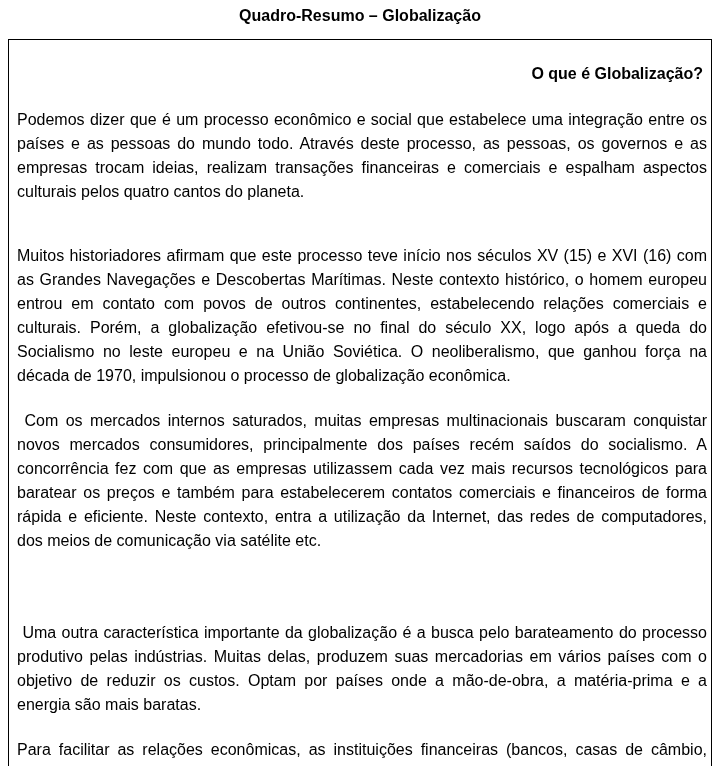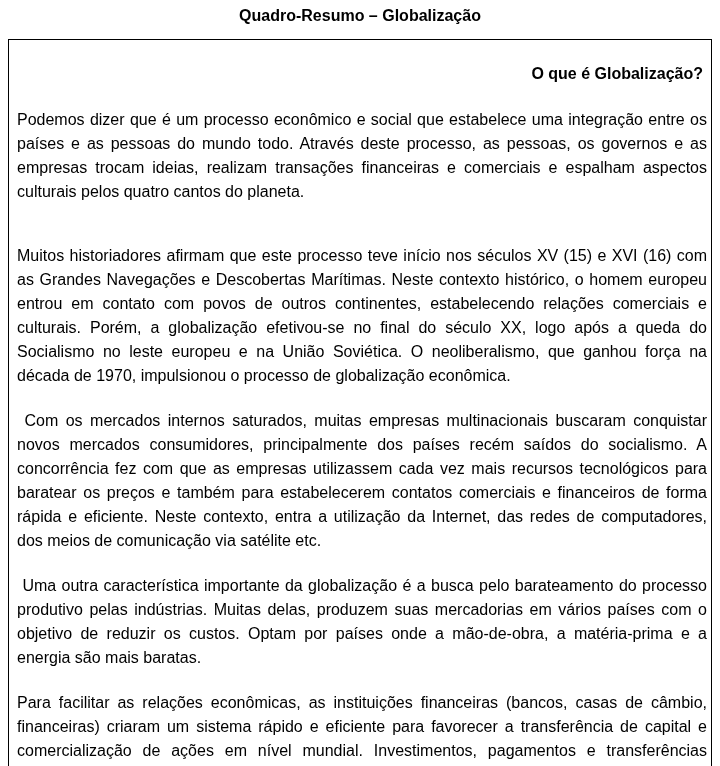--- a/index.html
+++ b/index.html
@@ -66,16 +66,16 @@
 <div class="content">
   <h2 class="section-heading">O que é Globalização?</h2>
   <div class="gap-20"></div>
   <p class="para">Podemos dizer que é um processo econômico e social que estabelece uma integração entre os países e as pessoas do mundo todo. Através deste processo, as pessoas, os governos e as empresas trocam ideias, realizam transações financeiras e comerciais e espalham aspectos culturais pelos quatro cantos do planeta.</p>
   <div class="gap-20"></div>
   <div class="gap-20"></div>
   <p class="para">Muitos historiadores afirmam que este processo teve início nos séculos XV (15) e XVI (16) com as Grandes Navegações e Descobertas Marítimas. Neste contexto histórico, o homem europeu entrou em contato com povos de outros continentes, estabelecendo relações comerciais e culturais. Porém, a globalização efetivou-se no final do século XX, logo após a queda do Socialismo no leste europeu e na União Soviética.  O neoliberalismo, que ganhou força na década de 1970, impulsionou o processo de globalização econômica.</p>
   <div class="gap-21"></div>
   <p class="para" style="white-space: pre-wrap;"> Com os mercados internos saturados, muitas empresas multinacionais buscaram conquistar novos mercados consumidores, principalmente dos países recém saídos do socialismo. A concorrência fez com que as empresas utilizassem cada vez mais recursos tecnológicos para baratear os preços e também para estabelecerem contatos comerciais e financeiros de forma rápida e eficiente. Neste contexto, entra a utilização da Internet, das redes de computadores, dos meios de comunicação via satélite etc.</p>
   <div class="gap-21"></div>
-  <p class="para" style="white-space: pre-wrap;"> Uma outra característica importante da globalização é a busca pelo barateamento do processo produtivo pelas indústrias. Muitas delas, produzem suas mercadorias em vários países com o objetivo de reduzir os custos. Optam por países onde a mão-de-obra, a matéria-prima e a energia são mais baratas.</p>
+  <p class="para" style="white-space: pre-wrap; margin-top: 47px;"> Uma outra característica importante da globalização é a busca pelo barateamento do processo produtivo pelas indústrias. Muitas delas, produzem suas mercadorias em vários países com o objetivo de reduzir os custos. Optam por países onde a mão-de-obra, a matéria-prima e a energia são mais baratas.</p>
   <div class="gap-21"></div>
   <p class="para">Para facilitar as relações econômicas, as instituições financeiras (bancos, casas de câmbio, financeiras) criaram um sistema rápido e eficiente para favorecer a transferência de capital e comercialização de ações em nível mundial. Investimentos, pagamentos e transferências bancárias, podem ser feitos em questões de segundos através da internet ou de telefone celular.</p>
 </div>
 
 </body></html>

